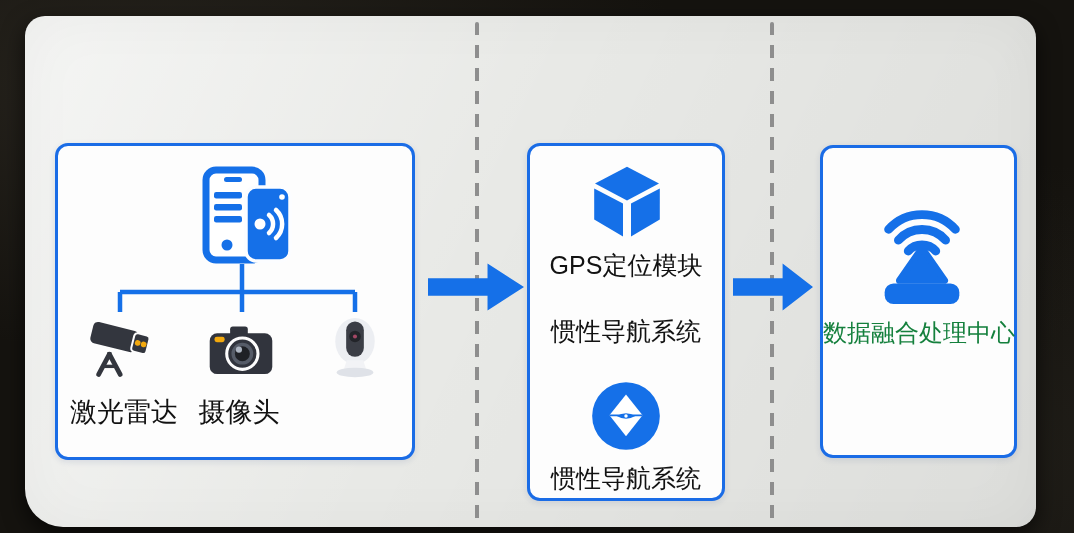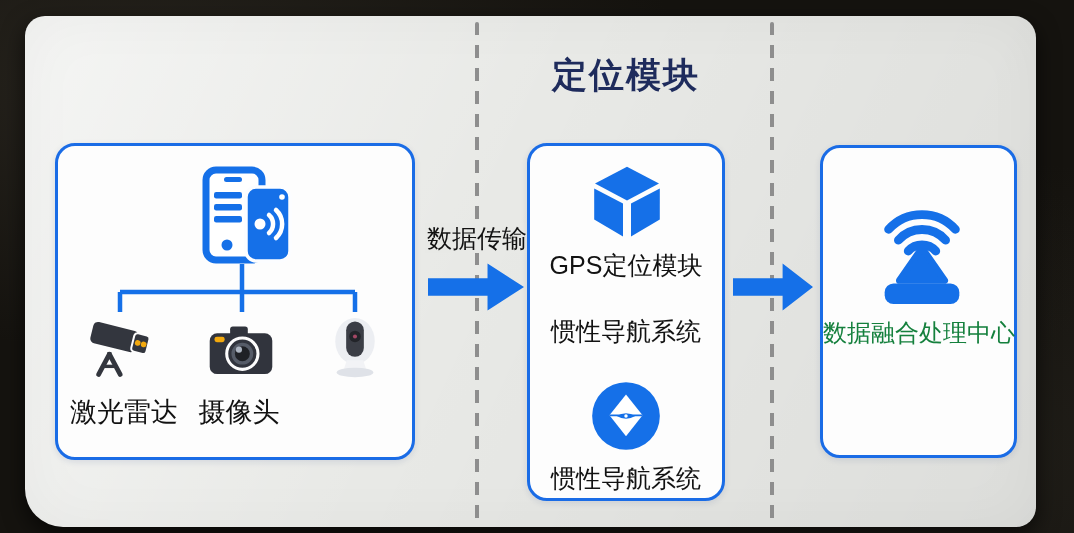--- a/index.html
+++ b/index.html
@@ -26,21 +26,21 @@
     background:repeating-linear-gradient(to bottom,#8e8e8e 0 13px,transparent 13px 23px);
     border-radius:2px;
   }
   .module-title{
     position:absolute; top:38px; height:42px; line-height:42px;
     text-align:center; font-size:35px; font-weight:bold; color:#1e2b5c;
     letter-spacing:2px;
   }
   .card{
     position:absolute; background:#fdfdfd;
-    border:3.5px solid #1a6ce6; border-radius:20px;
+    border:3.5px solid #1a6ce6; border-radius:13px;
     box-shadow:0 2px 6px rgba(30,60,120,.12);
   }
   .abs{ position:absolute; }
   .dev-label{
     position:absolute; transform:translateX(-50%);
     font-size:27px; color:#121212; white-space:nowrap; line-height:32px;
   }
   .mid-label{
     position:absolute; left:0; width:100%; text-align:center;
     font-size:25px; color:#121212; white-space:nowrap; line-height:30px;
@@ -60,21 +60,20 @@
   svg{ display:block; }
 </style>
 </head>
 <body>
 
 <div class="paper">
 
   <div class="sep" style="left:450px;"></div>
   <div class="sep" style="left:745px;"></div>
 
-  <div class="module-title" style="left:502px; width:198px;">定位模块</div>
 
   <div class="card" style="left:30px; top:127px; width:360px; height:317px;">
 
     <span class="abs" style="left:136px; top:20px;">
       <svg width="100" height="100" viewBox="0 0 100 100">
         <rect x="12" y="4" width="56" height="90" rx="10" fill="#ffffff" stroke="#1570e8" stroke-width="7"></rect>
         <rect x="30" y="11" width="18" height="5" rx="2.5" fill="#1570e8"></rect>
         <rect x="20" y="26" width="28" height="6.5" rx="2.2" fill="#1570e8"></rect>
         <rect x="20" y="38" width="28" height="6.5" rx="2.2" fill="#1570e8"></rect>
         <rect x="20" y="50" width="28" height="6.5" rx="2.2" fill="#1570e8"></rect>
@@ -127,21 +126,20 @@
         <circle cx="50" cy="33" r="3" fill="#a34764"></circle>
         <path d="M38 68 L33 83 L67 83 L62 68 Z" fill="#f2f3f6"></path>
         <ellipse cx="50" cy="86" rx="27" ry="7" fill="#dfe2e8"></ellipse>
       </svg>
     </span>
 
     <div class="dev-label" style="left:66px; top:250px;">激光雷达</div>
     <div class="dev-label" style="left:181px; top:250px;">摄像头</div>
   </div>
 
-  <div class="transfer-label" style="left:400px; top:207px; width:102px;">数据传输</div>
   <div class="flow-arrow" style="left:403px; top:245px; width:96px;"></div>
 
   <div class="card" style="left:502px; top:127px; width:198px; height:358px;">
 
     <span class="abs" style="left:57px; top:16px;">
       <svg width="80" height="80" viewBox="0 0 100 100">
         <polygon points="50,6 90,27 50,48 10,27" fill="#1570e8"></polygon>
         <polygon points="9,33 45,52 45,93 9,72" fill="#1570e8"></polygon>
         <polygon points="91,33 55,52 55,93 91,72" fill="#1570e8"></polygon>
       </svg>

